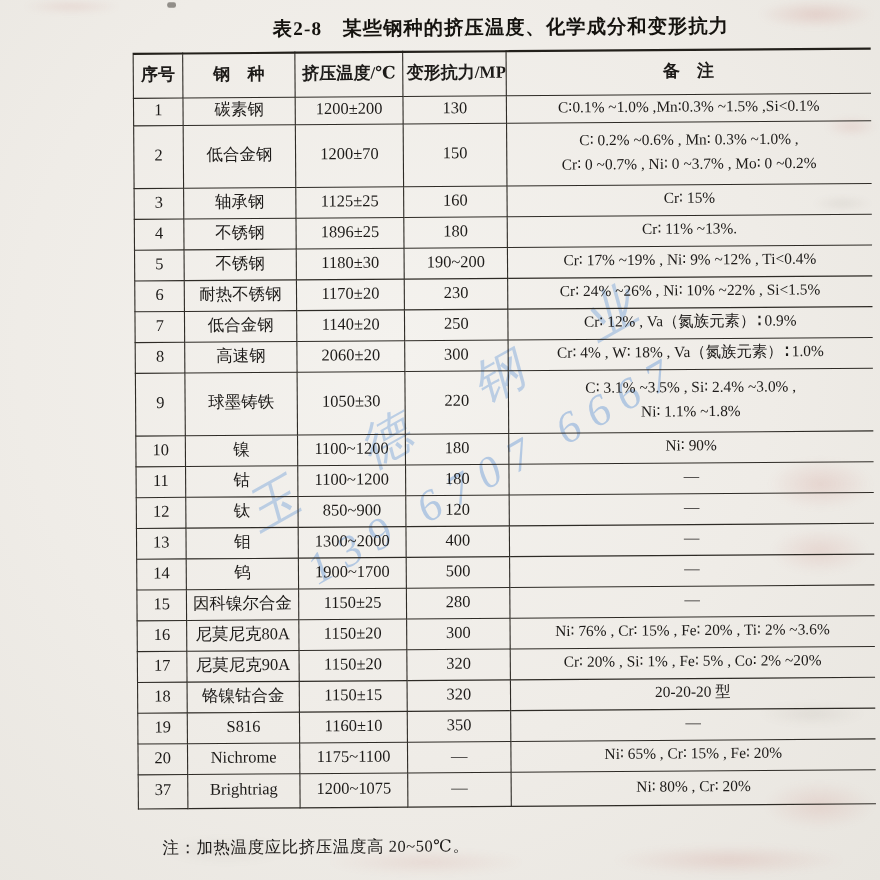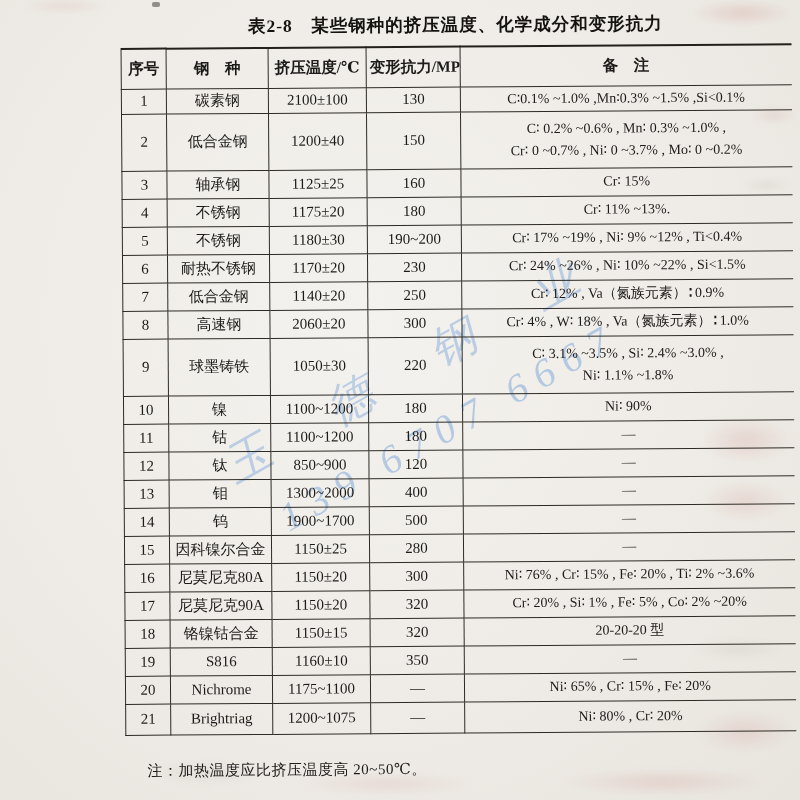--- a/index.html
+++ b/index.html
@@ -88,49 +88,49 @@
           <th>钢　种</th>
           <th>挤压温度/℃</th>
           <th>变形抗力/MPa</th>
           <th>备　注</th>
         </tr>
       </thead>
       <tbody>
           <tr>
             <td>1</td>
             <td>碳素钢</td>
-            <td>2100±100</td>
+            <td>1200±200</td>
             <td>130</td>
             <td class="remark">
               <div>C∶0.1% ~1.0% ,Mn∶0.3% ~1.5% ,Si&lt;0.1%</div>
             </td>
           </tr>
           <tr>
             <td>2</td>
             <td>低合金钢</td>
-            <td>1200±40</td>
+            <td>1200±70</td>
             <td>150</td>
             <td class="remark">
               <div>C∶ 0.2% ~0.6% , Mn∶ 0.3% ~1.0% ,</div>
               <div>Cr∶ 0 ~0.7% , Ni∶ 0 ~3.7% , Mo∶ 0 ~0.2%</div>
             </td>
           </tr>
           <tr>
             <td>3</td>
             <td>轴承钢</td>
             <td>1125±25</td>
             <td>160</td>
             <td class="remark">
               <div>Cr∶ 15%</div>
             </td>
           </tr>
           <tr>
             <td>4</td>
             <td>不锈钢</td>
-            <td>1175±20</td>
+            <td>1896±25</td>
             <td>180</td>
             <td class="remark">
               <div>Cr∶ 11% ~13%.</div>
             </td>
           </tr>
           <tr>
             <td>5</td>
             <td>不锈钢</td>
             <td>1180±30</td>
             <td>190~200</td>
@@ -268,21 +268,21 @@
           <tr>
             <td>20</td>
             <td>Nichrome</td>
             <td>1175~1100</td>
             <td>—</td>
             <td class="remark">
               <div>Ni∶ 65% , Cr∶ 15% , Fe∶ 20%</div>
             </td>
           </tr>
           <tr>
-            <td>21</td>
+            <td>37</td>
             <td>Brightriag</td>
             <td>1200~1075</td>
             <td>—</td>
             <td class="remark">
               <div>Ni∶ 80% , Cr∶ 20%</div>
             </td>
           </tr>
         </tbody>
     </table>
   </div>

